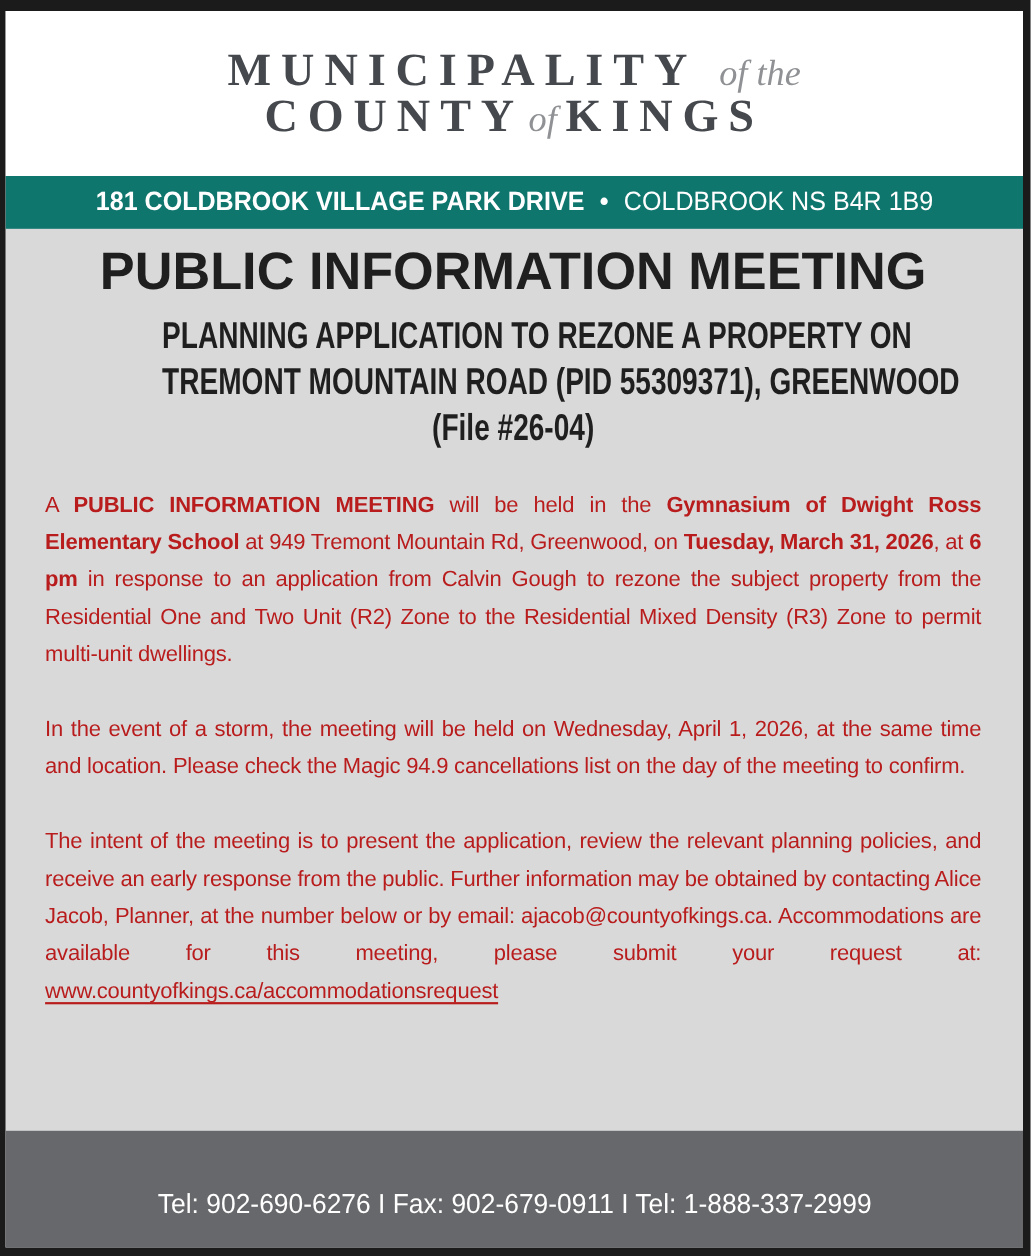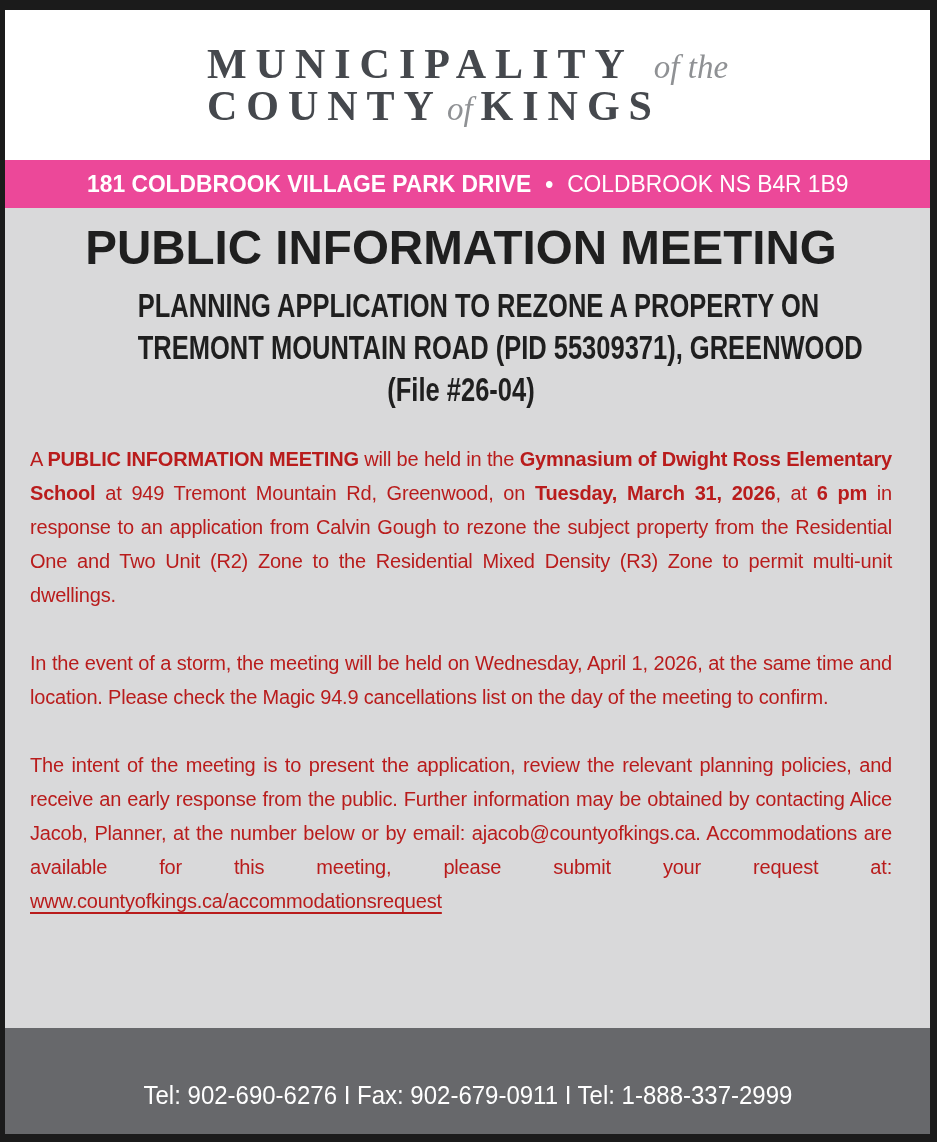--- a/index.html
+++ b/index.html
@@ -43,38 +43,38 @@
     font-style: italic;
     color: #8f9194;
     letter-spacing: 0;
     margin-left: 16px;
   }
   .logo-of { margin: 0 4px 0 0; }
 
   
   .address-bar {
     height: 48px;
-    background: #ec4899;
+    background: #0f766e;
     color: #ffffff;
     display: flex;
     align-items: center;
     justify-content: center;
     white-space: nowrap;
     font-size: 24px;
     transform-origin: 50% 50%;
   }
   .address-inner { transform: scaleX(0.95); white-space: nowrap; }
   .addr-bold { font-weight: bold; }
   .addr-sep { margin: 0 8px; font-weight: bold; }
   .addr-rest { font-weight: normal; }
 
   
   .notice-body {
     height: 820px;
-    padding: 14px 38px 0 25px;
+    padding: 14px 38px 0 36px;
     color: #1f1f1f;
   }
   .notice-title {
     font-size: 48px;
     font-weight: bold;
     text-align: center;
     letter-spacing: 0px;
     line-height: 52px;
     margin-bottom: 10px;
     transform: scaleX(0.99);
@@ -134,21 +134,21 @@
 <body>
 
 <div class="page">
 
   <header class="masthead">
     <div class="logo">
       <div class="logo-line">
         <span class="logo-main">MUNICIPALITY</span>
         <span class="logo-ofthe">of the</span>
       </div>
-      <div class="logo-line" style="text-align:left">
+      <div class="logo-line" style="text-align:center">
         <span class="logo-main">COUNTY</span>
         <span class="logo-of">of</span>
         <span class="logo-main">KINGS</span>
       </div>
     </div>
   </header>
 
   <div class="address-bar">
     <div class="address-inner">
       <span class="addr-bold">181 COLDBROOK VILLAGE PARK DRIVE</span>

